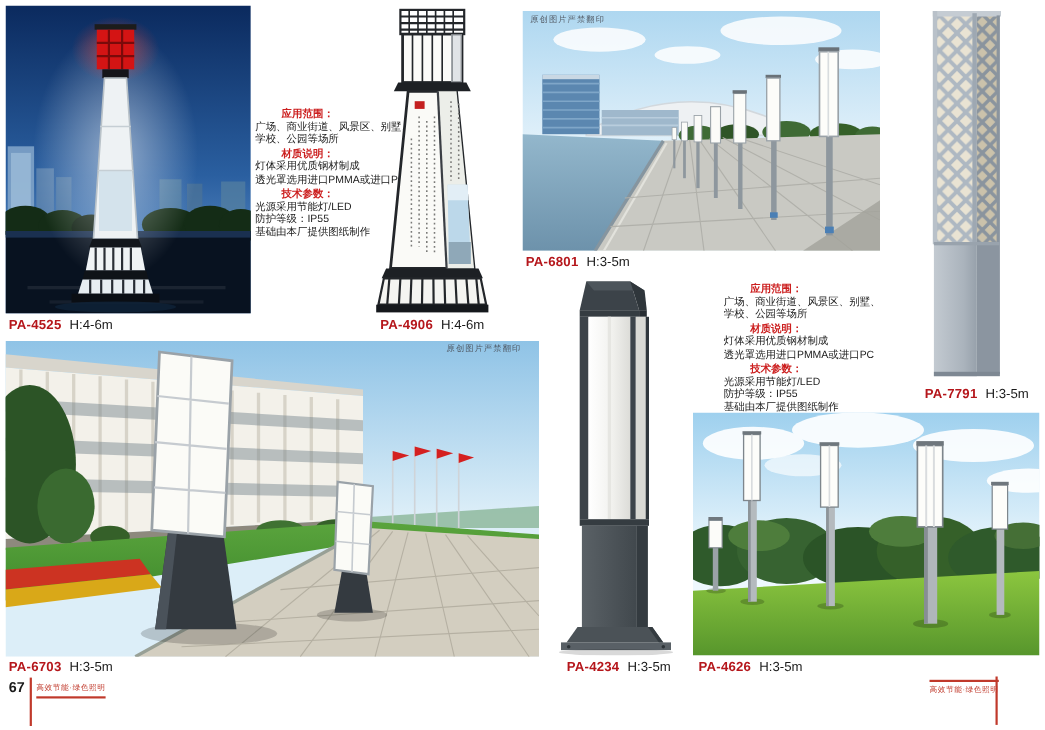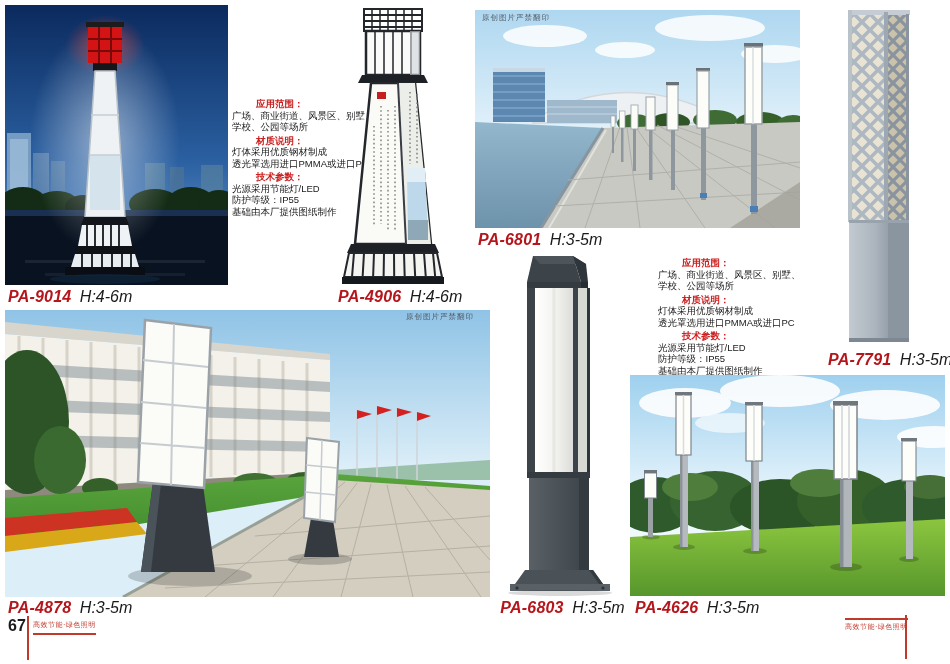--- a/index.html
+++ b/index.html
@@ -1,28 +1,28 @@
 <!DOCTYPE html>
 <html><head>
 <meta charset="utf-8">
 <style>
   html,body{margin:0;padding:0;background:#e8e8e8;}
   .page{position:relative;width:950px;height:664px;background:#ffffff;overflow:hidden;
         font-family:"Liberation Sans","DejaVu Sans",sans-serif;}
   .photo,.render{position:absolute;margin:0;padding:0;}
   .photo svg,.render svg{display:block;}
-  .plabel{position:absolute;font-size:16px;white-space:nowrap;font-style:italic;}
+  .plabel{position:absolute;font-size:12px;white-space:nowrap;}
   .plabel .model{color:#b5161b;font-weight:bold;letter-spacing:.2px;}
   .plabel .ht{color:#1a1a1a;margin-left:4px;}
   .center{text-align:center;}
   .specs{position:absolute;width:180px;font-size:9.5px;line-height:11.5px;color:#1a1a1a;}
   .spec-h{color:#cc1f1f;font-weight:bold;margin-top:2px;padding-left:24px;}
   .watermark{position:absolute;font-size:7.5px;color:#44464e;opacity:.85;letter-spacing:1px;text-align:right;}
   .footer{position:absolute;height:46px;}
-  .footer .pageno{position:absolute;top:1px;font-size:16px;font-weight:bold;color:#1a1a1a;}
+  .footer .pageno{position:absolute;top:1px;font-size:13px;font-weight:bold;color:#1a1a1a;}
   .footer .vline{position:absolute;top:0;width:2px;height:44px;background:#c0392b;}
   .footer .slogan{position:absolute;font-size:7px;color:#c0392b;letter-spacing:.5px;white-space:nowrap;}
   .slogan.u{border-bottom:2px solid #c0392b;padding-bottom:3px;}
   .slogan.o{border-top:2px solid #c0392b;padding-top:2px;}
 </style>
 </head>
 <body>
 
 <div class="page">
 
@@ -81,21 +81,21 @@
         <path d="M82,220 v21 M90,220 v21 M98,220 v21 M106,220 v21 M114,220 v21" stroke="#2a2f36" stroke-width="2"></path>
         <polygon points="72,241 128,241 130,249 70,249" fill="#0f1318"></polygon>
         <polygon points="70,249 130,249 134,262 66,262" fill="#e7edf1"></polygon>
         <path d="M77,249 v13 M87,249 v13 M97,249 v13 M107,249 v13 M117,249 v13 M126,249 v13" stroke="#262b32" stroke-width="2"></path>
         <rect x="60" y="262" width="80" height="8" fill="#0a0e14"></rect>
         <ellipse cx="100" cy="274" rx="55" ry="5" fill="#10253c" opacity="0.7"></ellipse>
       </g>
     </svg>
   </figure>
   <div class="plabel" style="left:8px;top:288px;">
-    <span class="model">PA-9014</span>
+    <span class="model">PA-4525</span>
     <span class="ht">H:4-6m</span>
   </div>
 
   <div class="specs" style="left:232px;top:96px;">
     <div class="spec-h">应用范围：</div>
     <div>广场、商业街道、风景区、别墅、</div>
     <div>学校、公园等场所</div>
     <div class="spec-h">材质说明：</div>
     <div>灯体采用优质钢材制成</div>
     <div>透光罩选用进口PMMA或进口PC</div>
@@ -369,21 +369,21 @@
       <g>
         <ellipse cx="315" cy="249" rx="32" ry="6" fill="#000000" opacity="0.18"></ellipse>
         <polygon points="306,208 328,210 334,247 299,247" fill="#343a40"></polygon>
         <polygon points="302,128 334,132 330,212 299,208" fill="#fbfbf7" stroke="#9aa2a8" stroke-width="2"></polygon>
         <path d="M301,155 L332,158 M300,182 L331,185 M317,130 L315,210" stroke="#c6cbd0" stroke-width="1.5"></path>
       </g>
     </svg>
   </figure>
   <div class="watermark" style="left:406px;top:312px;">原创图片严禁翻印</div>
   <div class="plabel" style="left:8px;top:599px;">
-    <span class="model">PA-4878</span>
+    <span class="model">PA-6703</span>
     <span class="ht">H:3-5m</span>
   </div>
 
   <figure class="render" style="left:500px;top:252px;width:125px;height:344px;">
     <svg width="125" height="344" viewBox="0 0 125 344">
       <defs>
         <linearGradient id="diff1" x1="0" y1="0" x2="1" y2="0">
           <stop offset="0" stop-color="#ffffff"></stop>
             <stop offset="0.55" stop-color="#f2f2ef"></stop>
             <stop offset="1" stop-color="#dcdcd8"></stop>
@@ -417,21 +417,21 @@
         <polygon points="25,318 93,318 103,332 15,332" fill="#4b5257"></polygon>
         <polygon points="89,318 93,318 103,332 99,332" fill="#343b40"></polygon>
         <rect x="10" y="332" width="100" height="7" fill="#596066"></rect>
         <circle cx="17" cy="336" r="1.6" fill="#2d3338"></circle>
           <circle cx="103" cy="336" r="1.6" fill="#2d3338"></circle>
         <ellipse cx="60" cy="341" rx="52" ry="3" fill="#000000" opacity="0.15"></ellipse>
       </g>
     </svg>
   </figure>
   <div class="plabel center" style="left:500px;top:599px;width:125px;">
-    <span class="model">PA-6803</span>
+    <span class="model">PA-4234</span>
     <span class="ht">H:3-5m</span>
   </div>
 
   <figure class="photo" style="left:630px;top:375px;width:315px;height:221px;">
     <svg width="315" height="221" viewBox="0 0 315 221">
       <defs>
         <linearGradient id="sky4" x1="0" y1="0" x2="0" y2="1">
           <stop offset="0" stop-color="#9ed0ee"></stop>
             <stop offset="0.6" stop-color="#eef8fd"></stop>
         </linearGradient>

